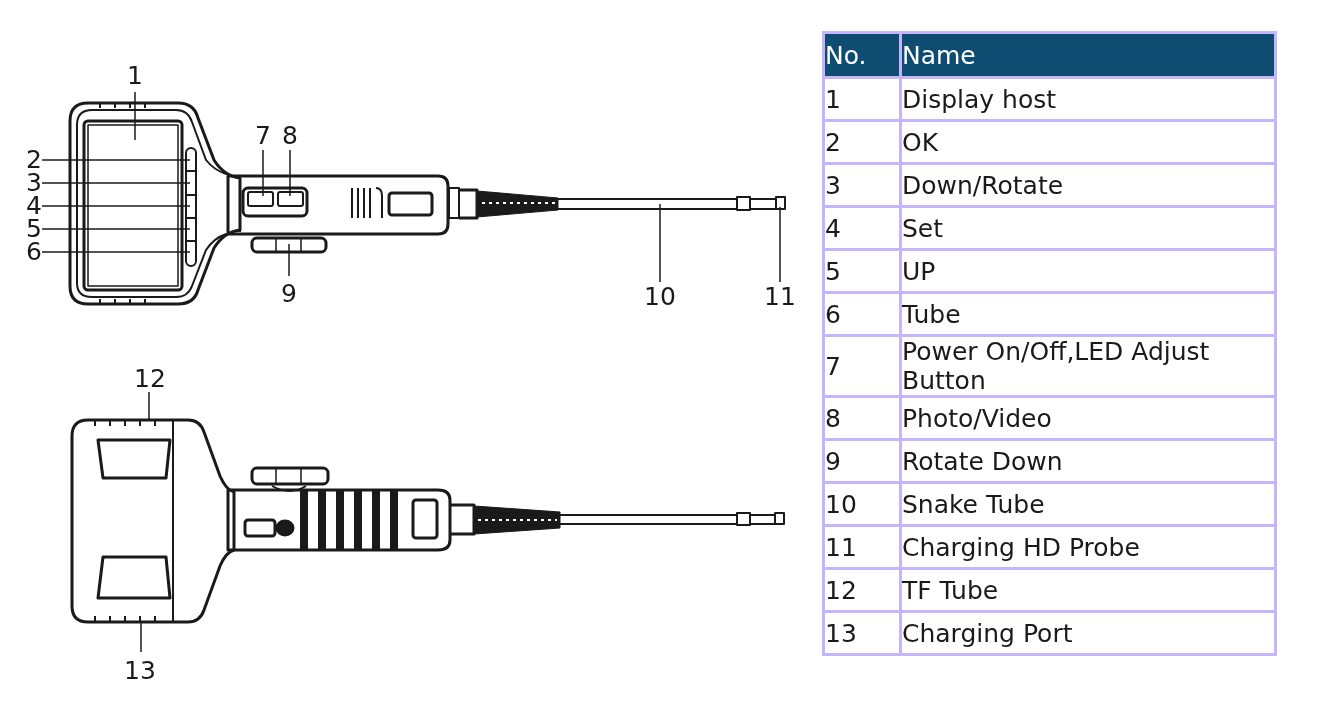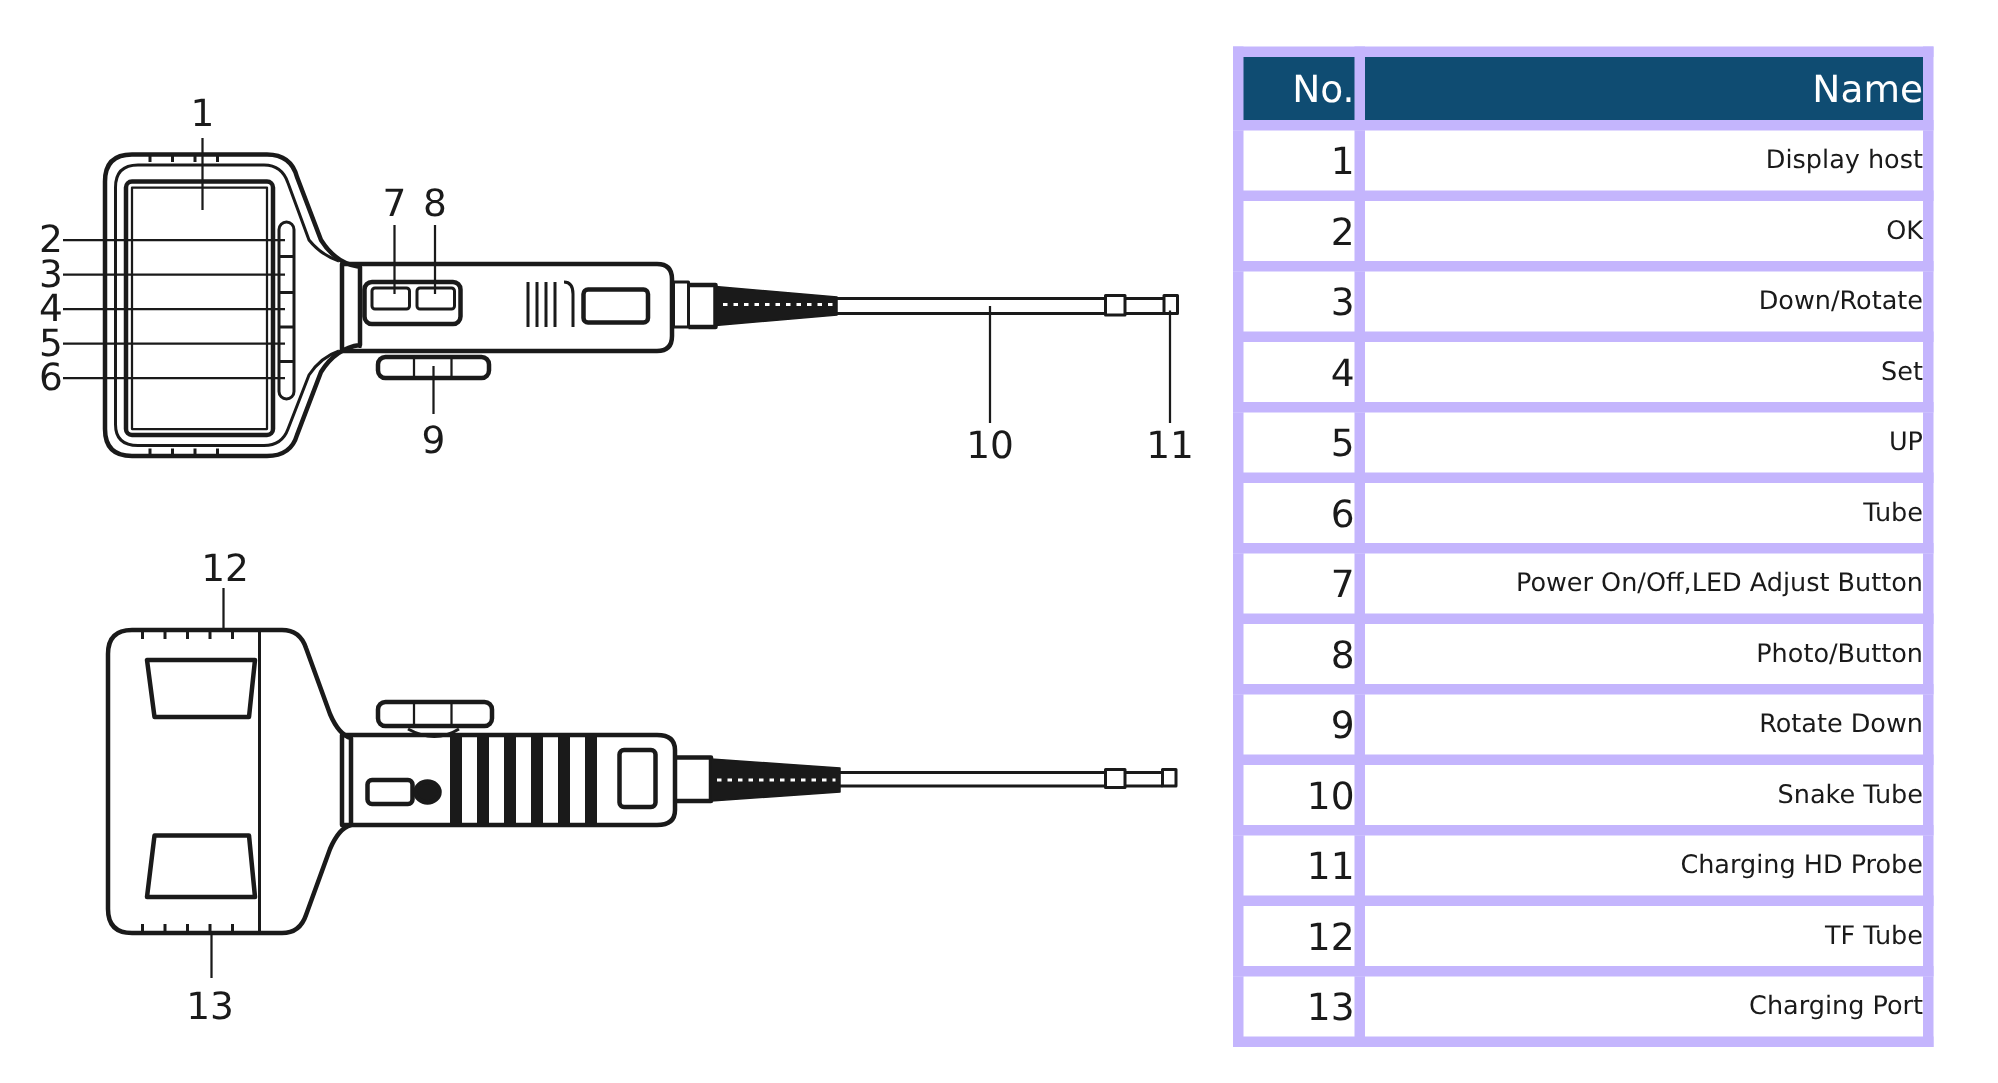--- a/index.html
+++ b/index.html
@@ -1,22 +1,22 @@
 <!DOCTYPE html>
 <html><head>
 <meta charset="utf-8">
 <style>
   html, body { margin:0; padding:0; background:#ffffff; }
   body { width:1332px; height:722px; position:relative; overflow:hidden; font-family:"DejaVu Sans", sans-serif; color:#1a1a1a; }
   #diagram { position:absolute; left:0; top:0; }
   .callout { font-family:"DejaVu Sans", sans-serif; font-size:25px; fill:#1a1a1a; }
   #parts-table { position:absolute; left:822px; top:31px; border-collapse:collapse; border:3px solid #1a1a1a; }
-  #parts-table th, #parts-table td { border:7px solid #c4b5fd; text-align:right; padding:0; }
+  #parts-table th, #parts-table td { border:3px solid #c4b5fd; text-align:left; padding:0; }
   #parts-table th { background:#0f4c72; color:#ffffff; font-weight:normal; height:42px; font-size:25px; }
-  #parts-table td { height:40px; font-size:17px; color:#1a1a1a; }
+  #parts-table td { height:40px; font-size:25px; color:#1a1a1a; }
   #parts-table td.no { width:74px; font-size:25px; }
   #parts-table td.name { width:372px; }
   #parts-table th.no { width:74px; }
   #parts-table th.name { width:372px; }
 </style>
 </head>
 <body>
 
 <svg id="diagram" width="810" height="722" viewBox="0 0 810 722" xmlns="http://www.w3.org/2000/svg">
   <g fill="none" stroke="#1a1a1a" stroke-width="3" stroke-linejoin="round">
@@ -166,21 +166,21 @@
     <tr>
         <td class="no">6</td>
         <td class="name">Tube</td>
       </tr>
     <tr>
         <td class="no">7</td>
         <td class="name">Power On/Off,LED Adjust Button</td>
       </tr>
     <tr>
         <td class="no">8</td>
-        <td class="name">Photo/Button</td>
+        <td class="name">Photo/Video</td>
       </tr>
     <tr>
         <td class="no">9</td>
         <td class="name">Rotate Down</td>
       </tr>
     <tr>
         <td class="no">10</td>
         <td class="name">Snake Tube</td>
       </tr>
     <tr>

